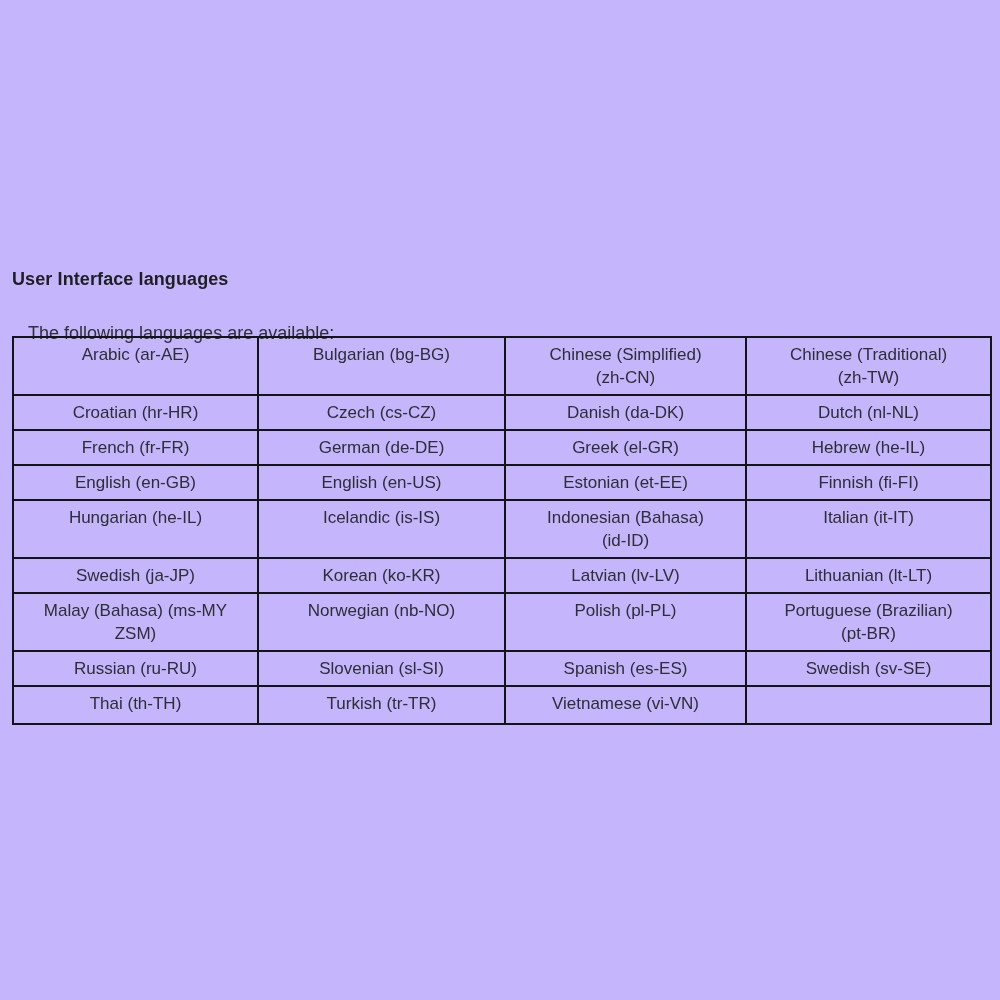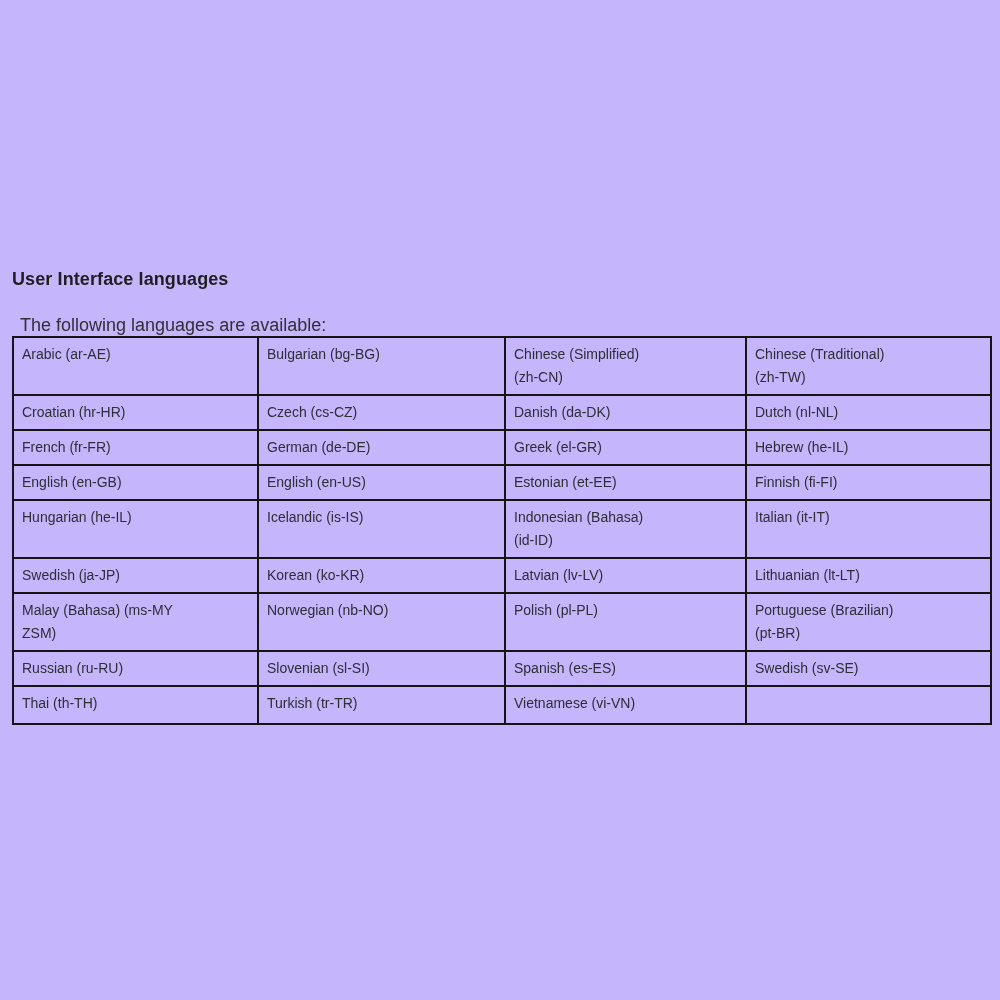--- a/index.html
+++ b/index.html
@@ -26,43 +26,44 @@
     font-size: 18px;
     line-height: 22px;
     font-weight: 700;
     color: #1f1f22;
     letter-spacing: 0.1px;
   }
   .doc-sub {
     position: absolute;
     left: 12px;
     top: 306px;
-    margin: 8px;
+    margin: 16px;
     font-size: 18px;
     line-height: 22px;
     font-weight: 400;
     color: #313135;
   }
   table.lang-table {
     position: absolute;
     left: 12px;
     top: 336px;
     width: 978px;
     border-collapse: collapse;
     table-layout: fixed;
   }
   table.lang-table td {
     border: 2px solid #141414;
     vertical-align: top;
     padding: 5px 8px 4px 8px;
-    font-size: 14px;
+    font-size: 17px;
     line-height: 23px;
     color: #2e2e34;
     white-space: pre-line;
     overflow: hidden;
+    text-align: center;
   }
   col.c1 { width: 245px; }
   col.c2 { width: 247px; }
   col.c3 { width: 241px; }
   col.c4 { width: 245px; }
   tr.r-tall  td { height: 47px; }   
   tr.r-short td { height: 24px; }   
   tr.r-last  td { height: 27px; }
 </style>
 </head>

